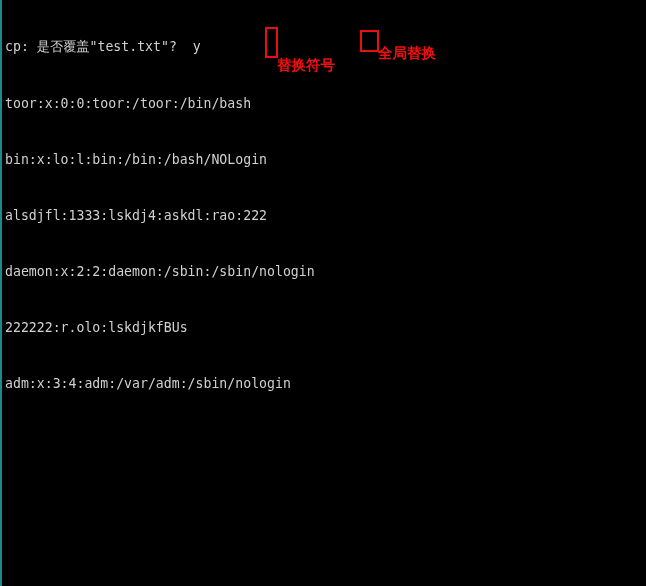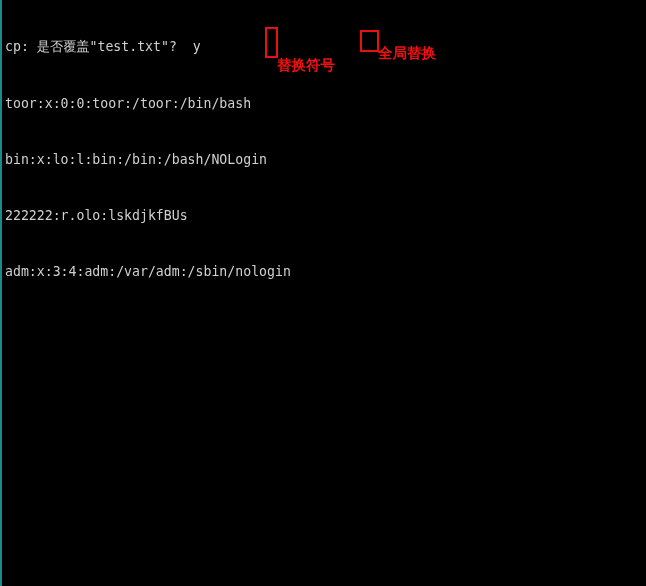--- a/index.html
+++ b/index.html
@@ -90,20 +90,22 @@
 <body>
 
 <div id="terminal">
 
   <div id="left-edge-stripe"></div>
 
   <div id="screen">
     <div class="line out">cp: 是否覆盖"test.txt"?  y</div>
     <div class="line out">toor:x:0:0:toor:/toor:/bin/bash</div>
     <div class="line out">bin:x:lo:l:bin:/bin:/bash/NOLogin</div>
+    <div class="line out">alsdjfl:1333:lskdj4:askdl:rao:222</div>
+    <div class="line out">daemon:x:2:2:daemon:/sbin:/sbin/nologin</div>
     <div class="line out">222222:r.olo:lskdjkfBUs</div>
     <div class="line out">adm:x:3:4:adm:/var/adm:/sbin/nologin</div>
     
     
     
     
     
     
     
     

